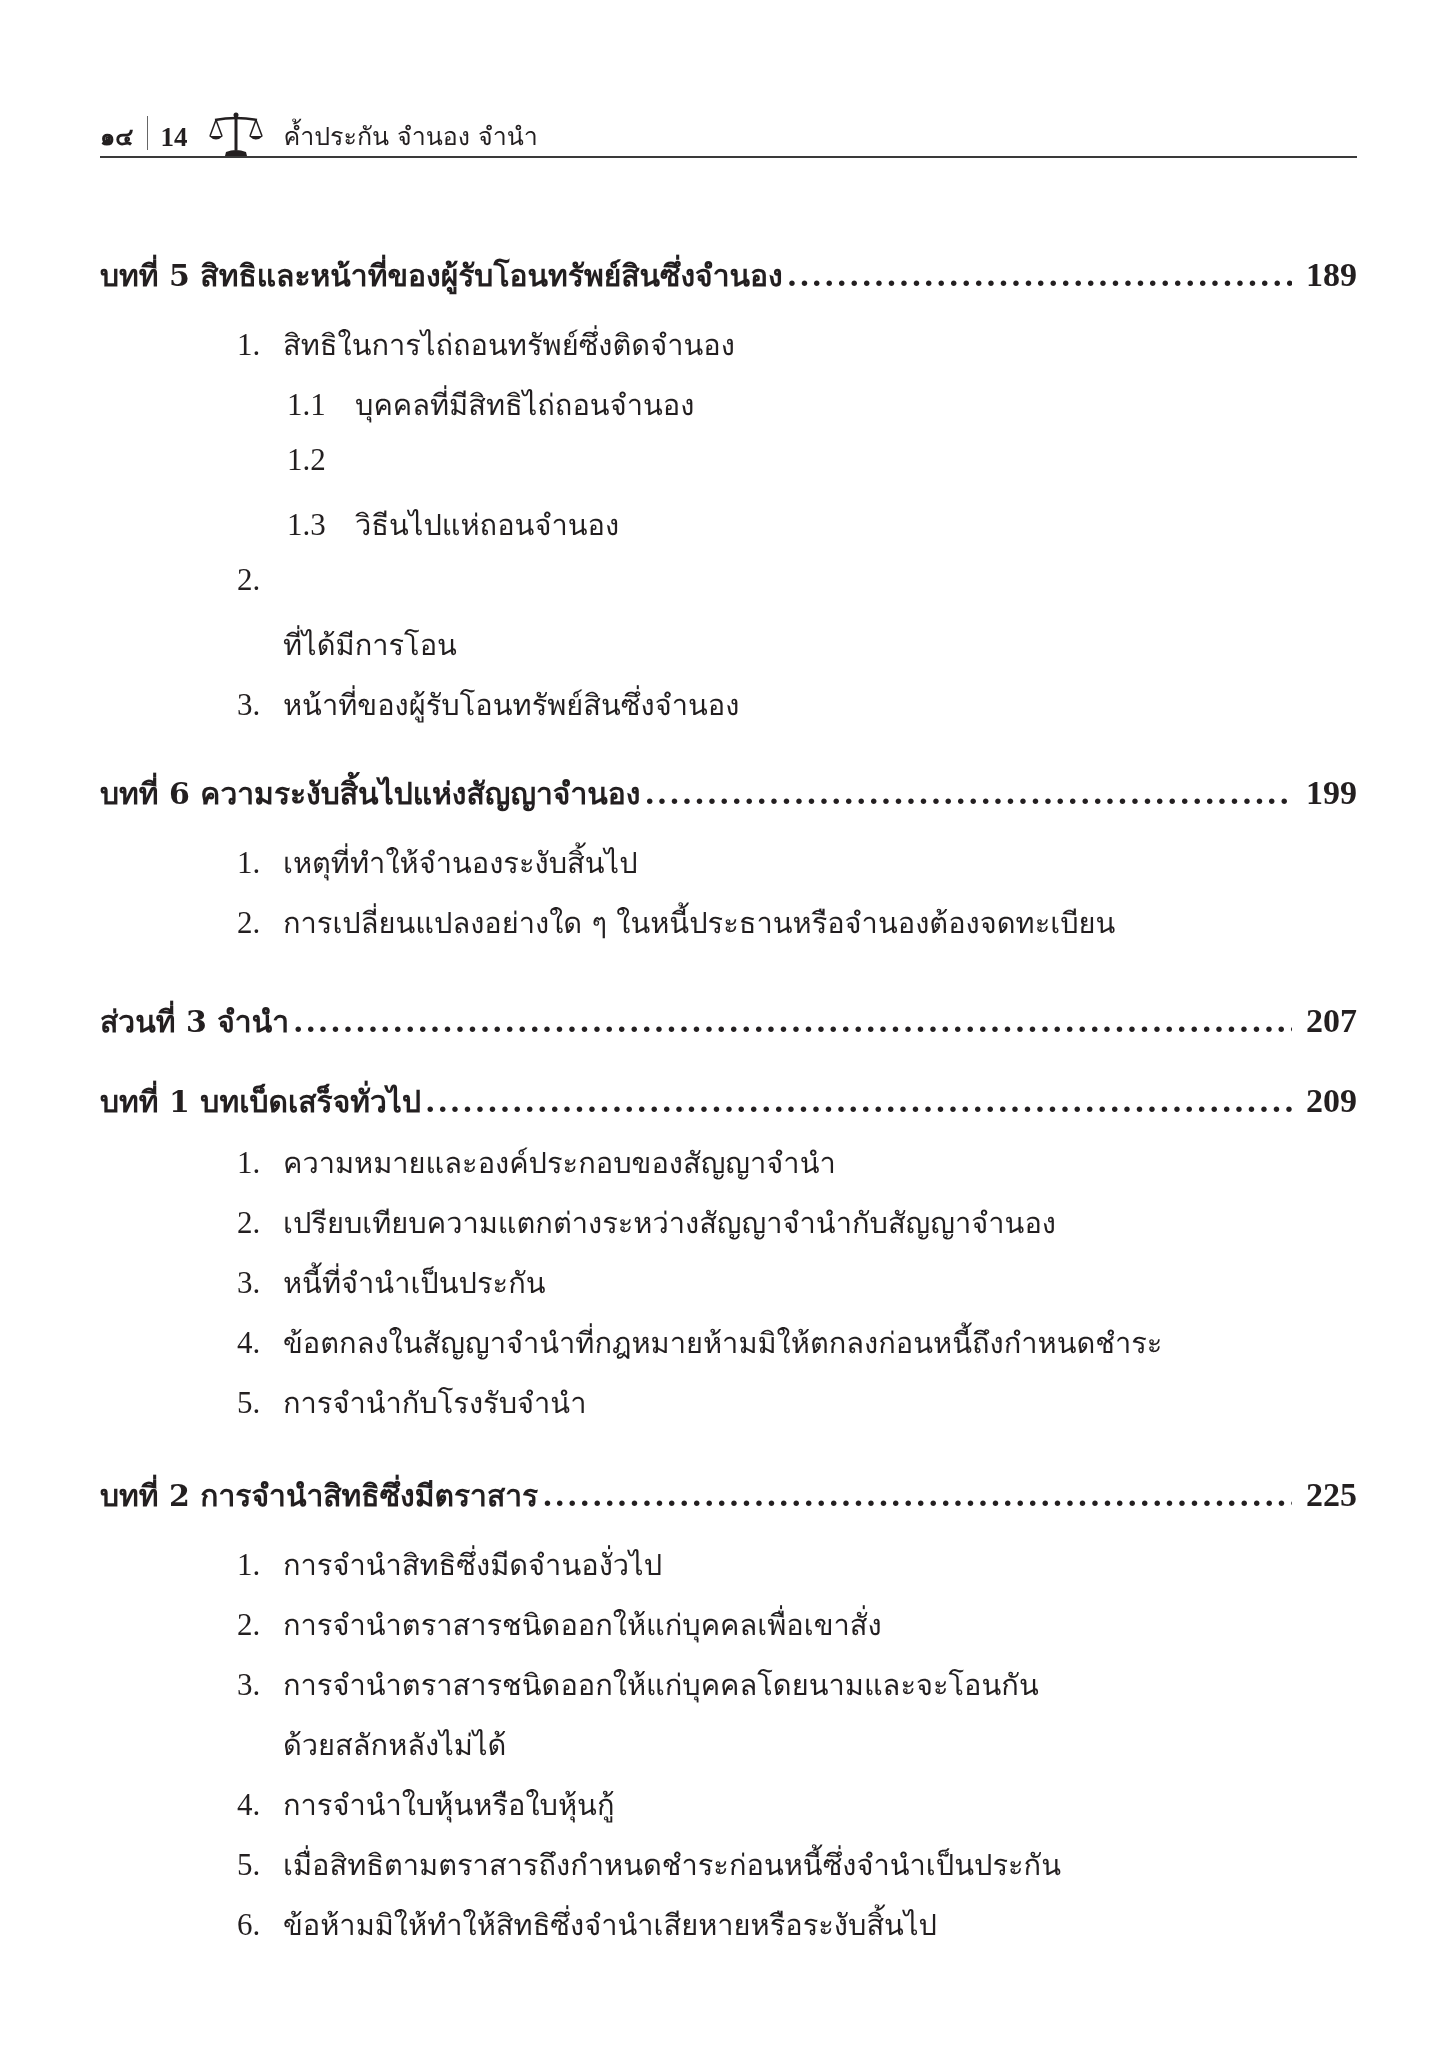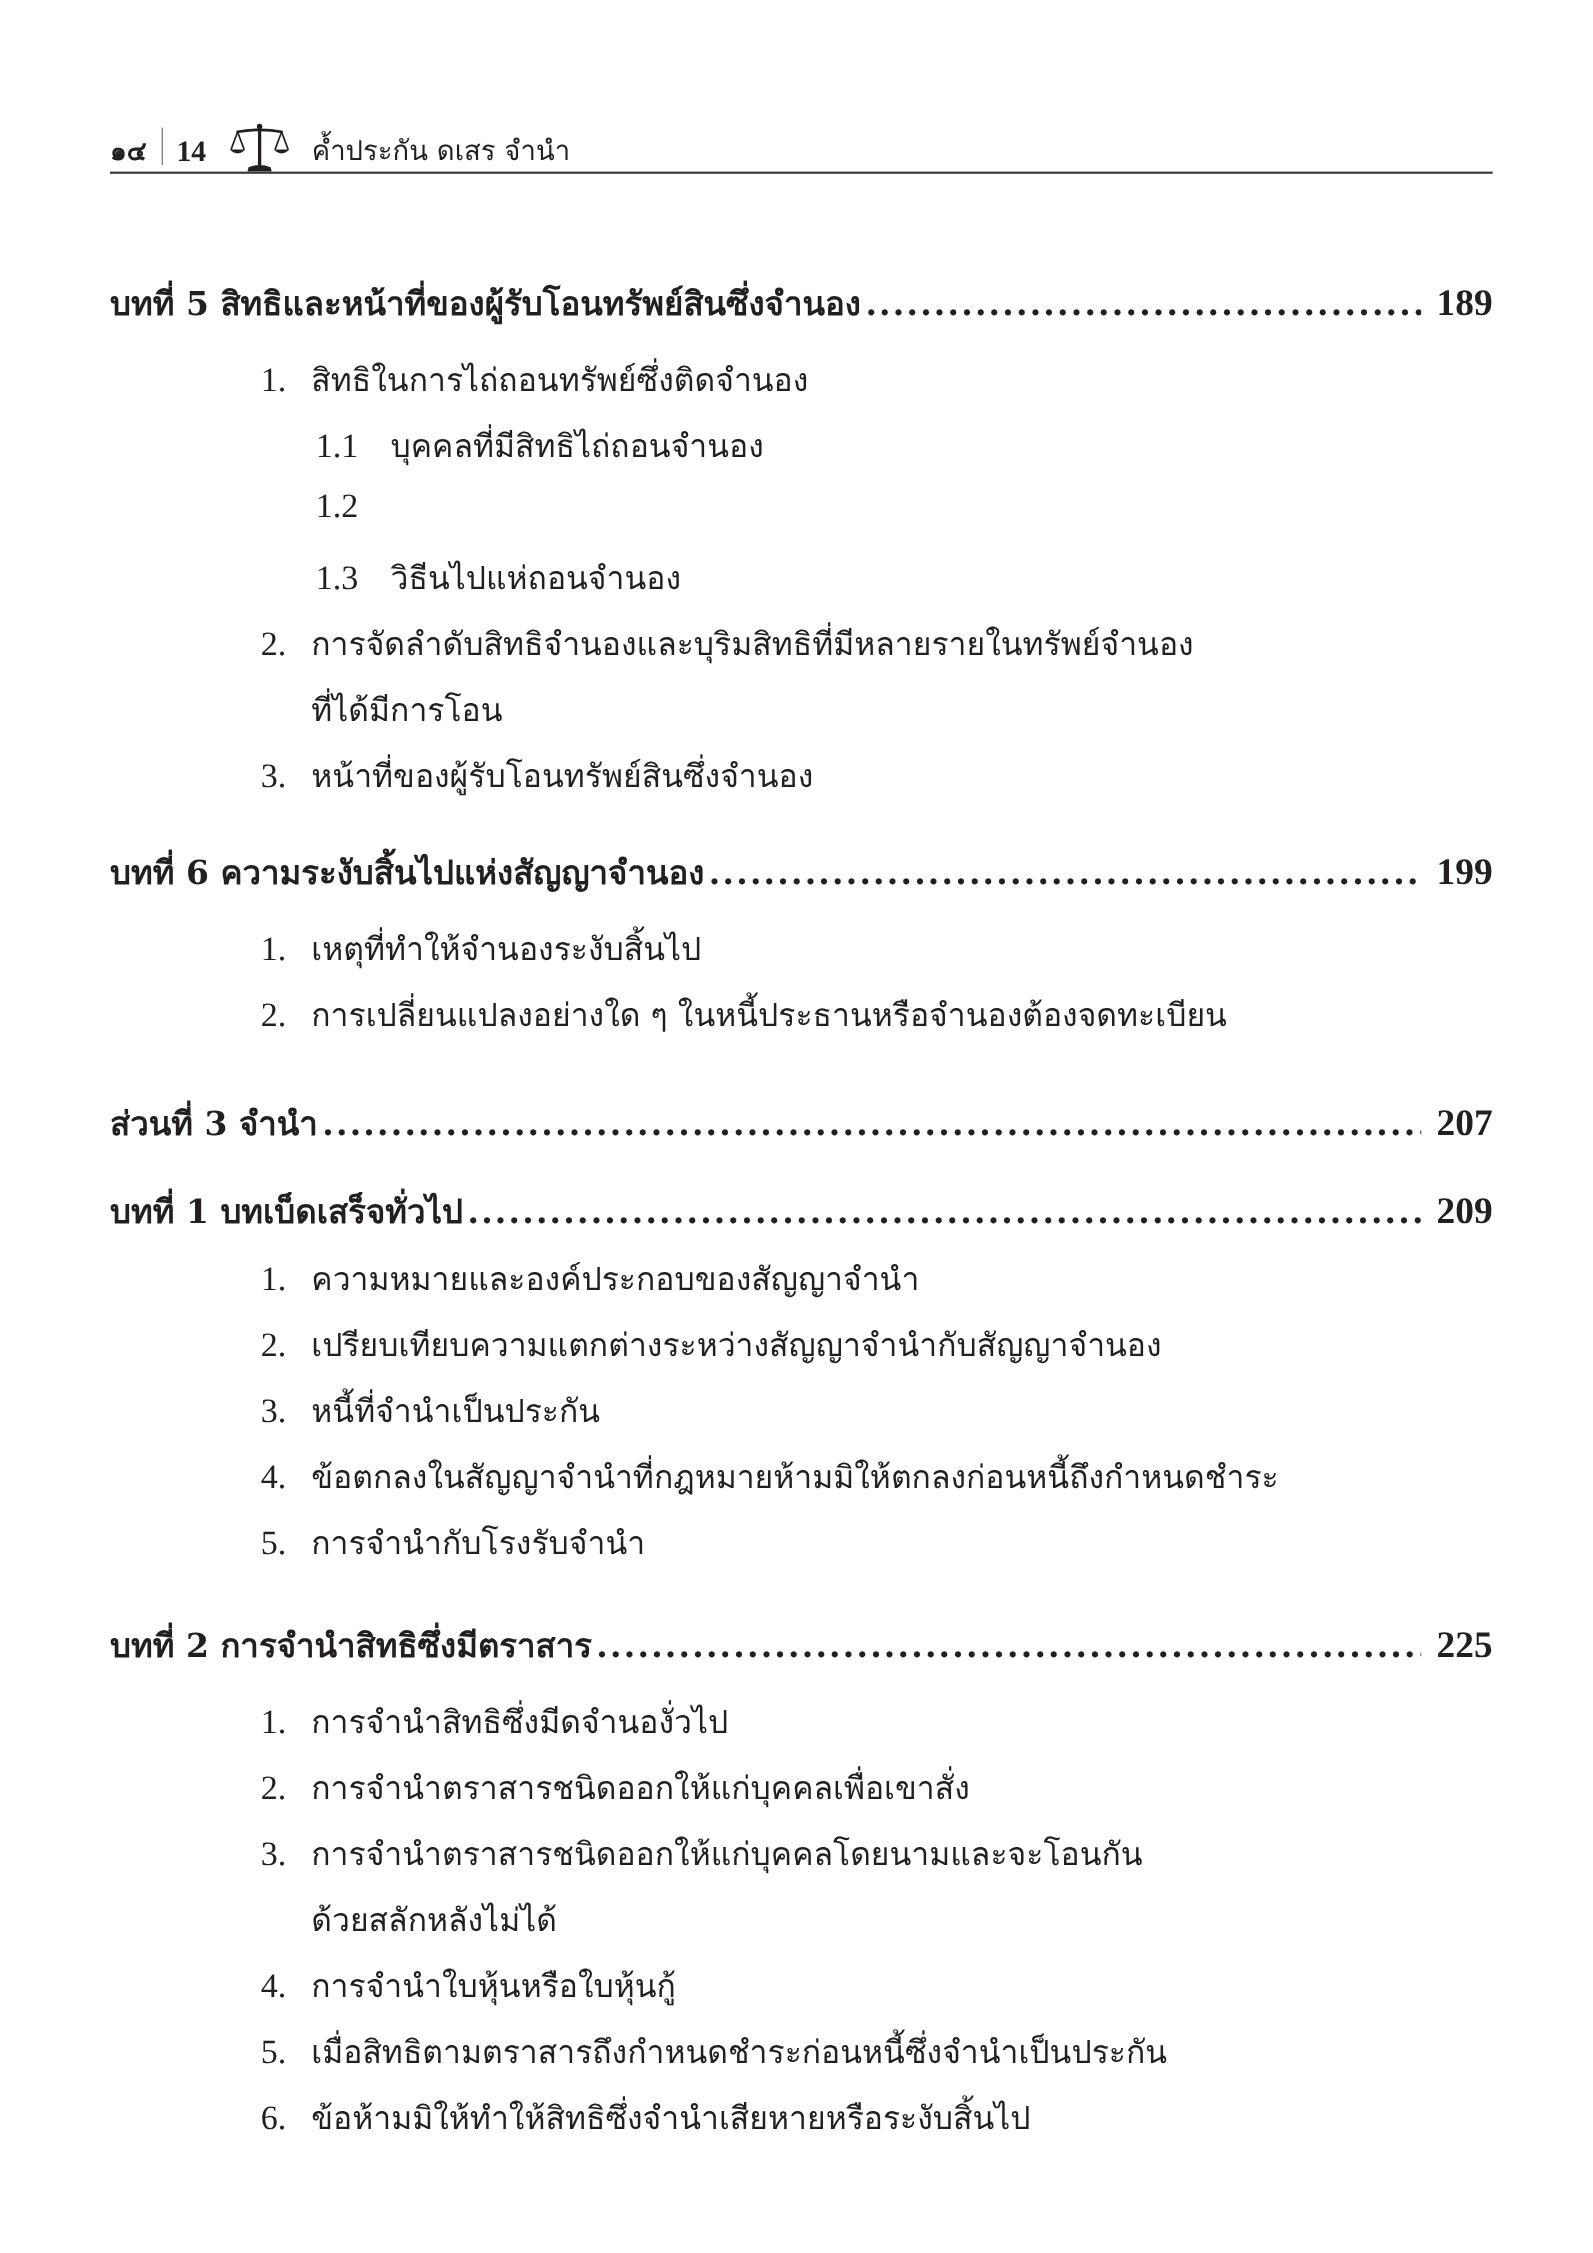--- a/index.html
+++ b/index.html
@@ -68,21 +68,21 @@
     <circle cx="27" cy="3" r="2.5" fill="#231f20"></circle>
     <path d="M6 8 Q27 4 48 8" stroke="#231f20" stroke-width="2.5" fill="none"></path>
     <path d="M17 40 Q27 36 37 40 L38 44 L16 44 Z" fill="#231f20"></path>
     <line x1="7" y1="8" x2="1" y2="24" stroke="#231f20" stroke-width="1.5"></line>
     <line x1="7" y1="8" x2="13" y2="24" stroke="#231f20" stroke-width="1.5"></line>
     <path d="M0 24 L14 24 Q7 31 0 24 Z" fill="#231f20"></path>
     <line x1="47" y1="8" x2="41" y2="24" stroke="#231f20" stroke-width="1.5"></line>
     <line x1="47" y1="8" x2="53" y2="24" stroke="#231f20" stroke-width="1.5"></line>
     <path d="M40 24 L54 24 Q47 31 40 24 Z" fill="#231f20"></path>
   </svg>
-  <span class="book-title">ค้ำประกัน ดเสร จำนำ</span>
+  <span class="book-title">ค้ำประกัน จำนอง จำนำ</span>
 </div>
 <div class="header-rule"></div>
 
 <div class="toc">
   <div class="row head" style="top:252px">
     <span class="label">บทที่ 5 สิทธิและหน้าที่ของผู้รับโอนทรัพย์สินซึ่งจำนอง</span>
     <span class="dots">.....................................................................................................................................................................................................................................</span>
     <span class="page">189</span>
   </div>
   <div class="row l1" style="top:322px">
@@ -99,21 +99,20 @@
     <span class="num">1.2</span>
 
   </div>
   <div class="row l2" style="top:502px">
     <span class="num">1.3</span>
     <span class="label">วิธีนไปแห่ถอนจำนอง</span>
 
   </div>
   <div class="row l1" style="top:562px">
     <span class="num">2.</span>
-    <span class="label">การจัดลำดับสิทธิจำนองและบุริมสิทธิที่มีหลายรายในทรัพย์จำนอง</span>
     <span class="page"></span>
   </div>
   <div class="row cont" style="top:622px">
     <span class="label">ที่ได้มีการโอน</span>
 
   </div>
   <div class="row l1" style="top:682px">
     <span class="num">3.</span>
     <span class="label">หน้าที่ของผู้รับโอนทรัพย์สินซึ่งจำนอง</span>
     <span class="page">197</span>

